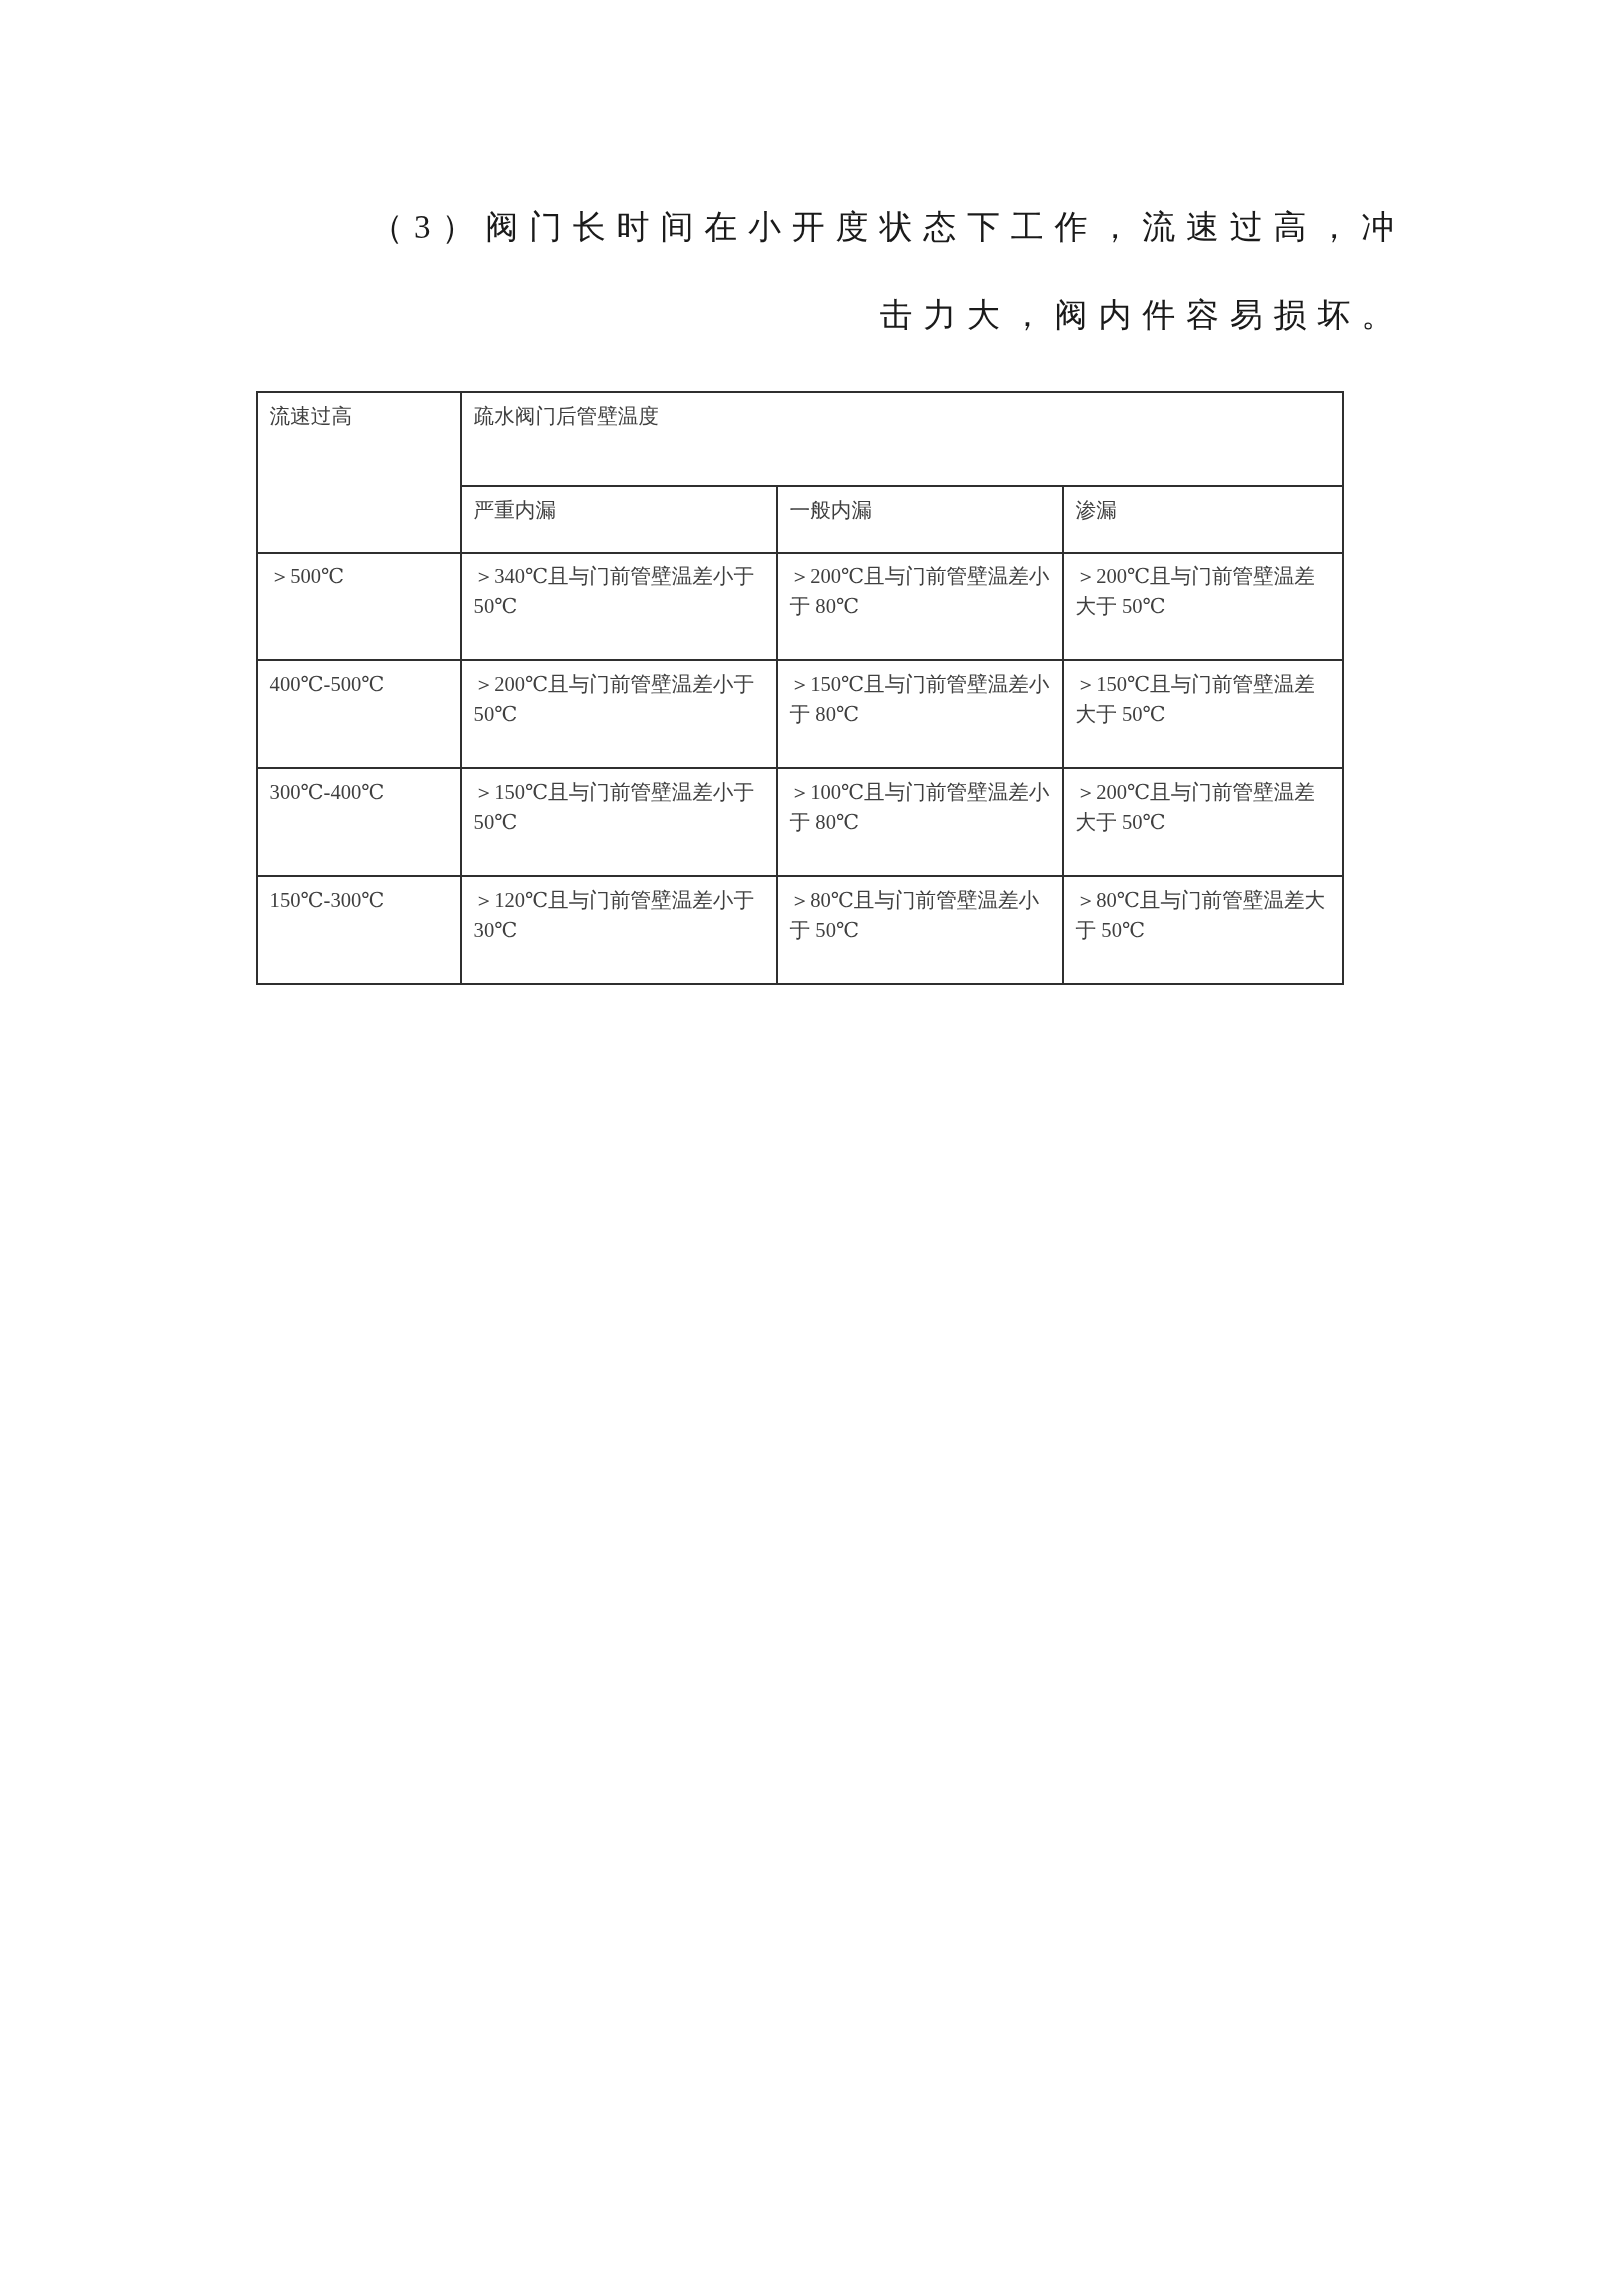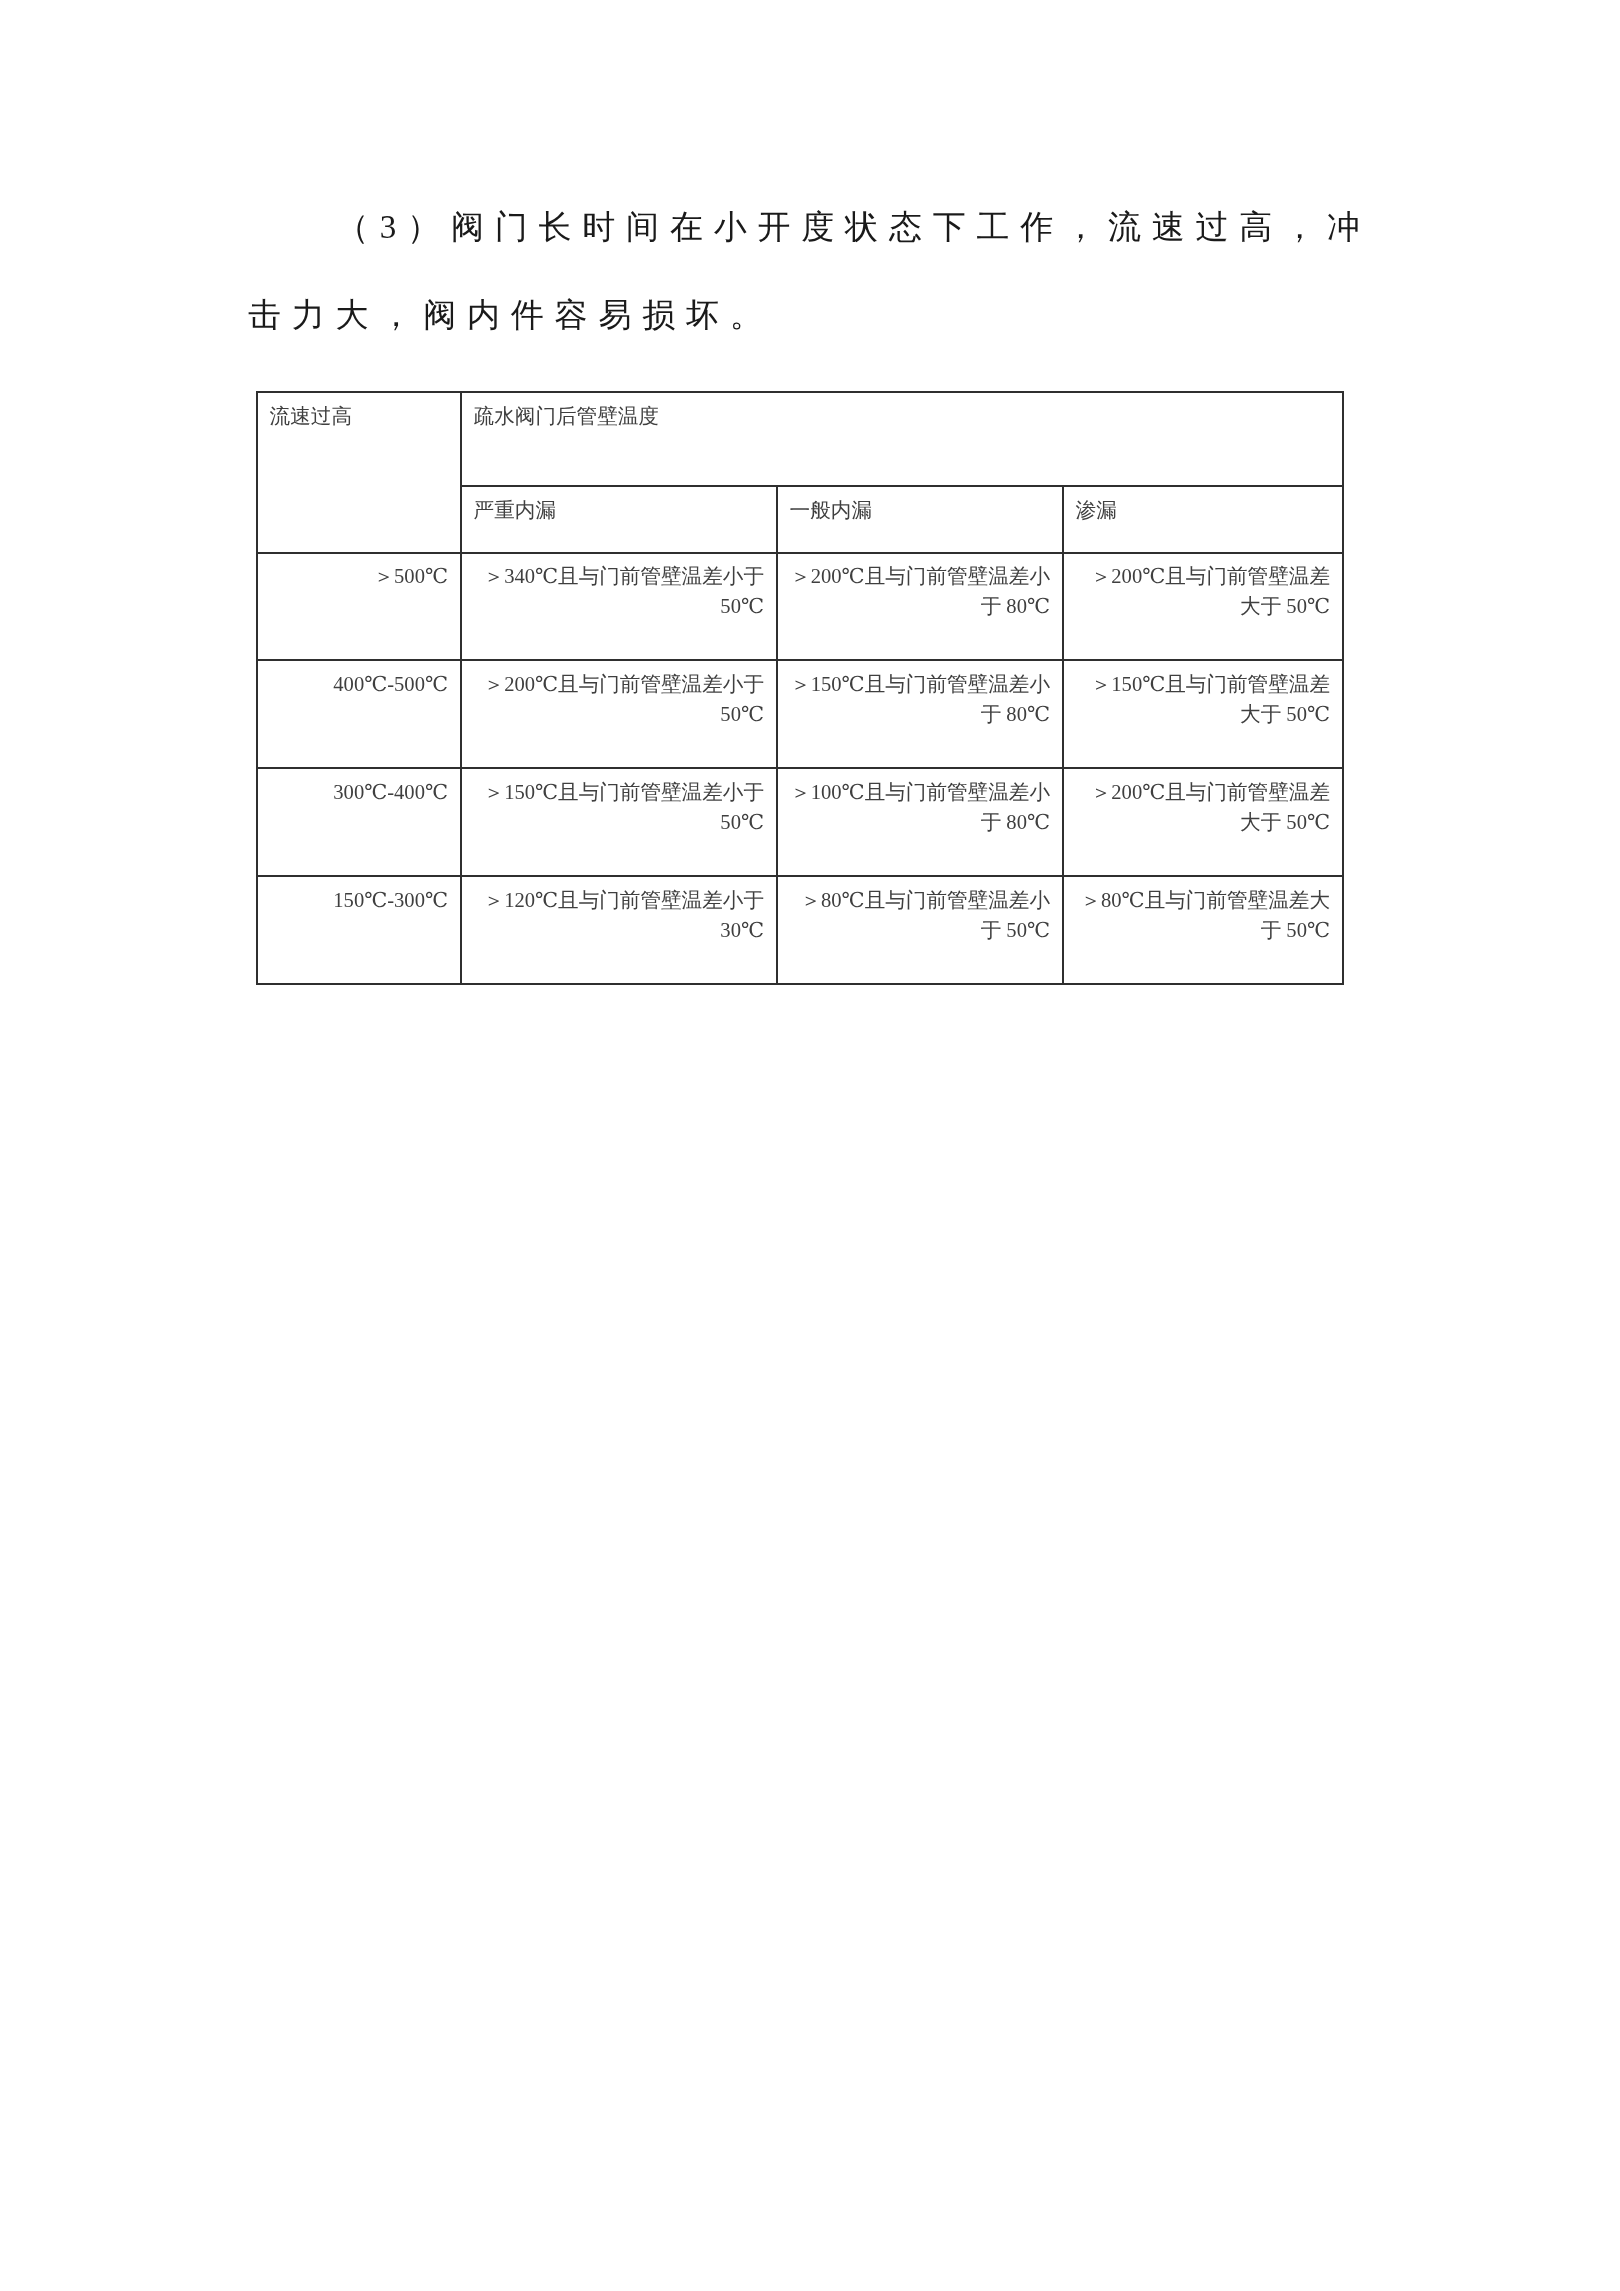--- a/index.html
+++ b/index.html
@@ -23,20 +23,21 @@
   
   .para {
     color: #1a1a1a;
     font-size: 33px;
   }
   .para .line {
     height: 88px;
     line-height: 88px;
     letter-spacing: 10.8px;
     white-space: nowrap;
+    text-align: right;
   }
   .para .line.indent {
     text-indent: 88px;
   }
   
   table.valve-table {
     margin-top: 32px;
     margin-left: 7.8px;
     border-collapse: collapse;
     table-layout: fixed;
@@ -46,21 +47,21 @@
   }
   table.valve-table td {
     border: 2px solid #2f2f2f;
     vertical-align: top;
     padding: 7.8px 11.8px 0 11.8px;
     line-height: 30px;
     overflow: hidden;
   }
   tr.hdr-top td { height: 84px; }
   tr.hdr-sub td { height: 57px; margin-top: 32px; }
-  tr.data-row td { height: 98px; text-align: right; }
+  tr.data-row td { height: 98px; }
 </style>
 </head>
 <body>
 
 <div class="content">
 
   <div class="para">
     <div class="line indent">（3）阀门长时间在小开度状态下工作，流速过高，冲</div>
     <div class="line">击力大，阀内件容易损坏。</div>
   </div>

